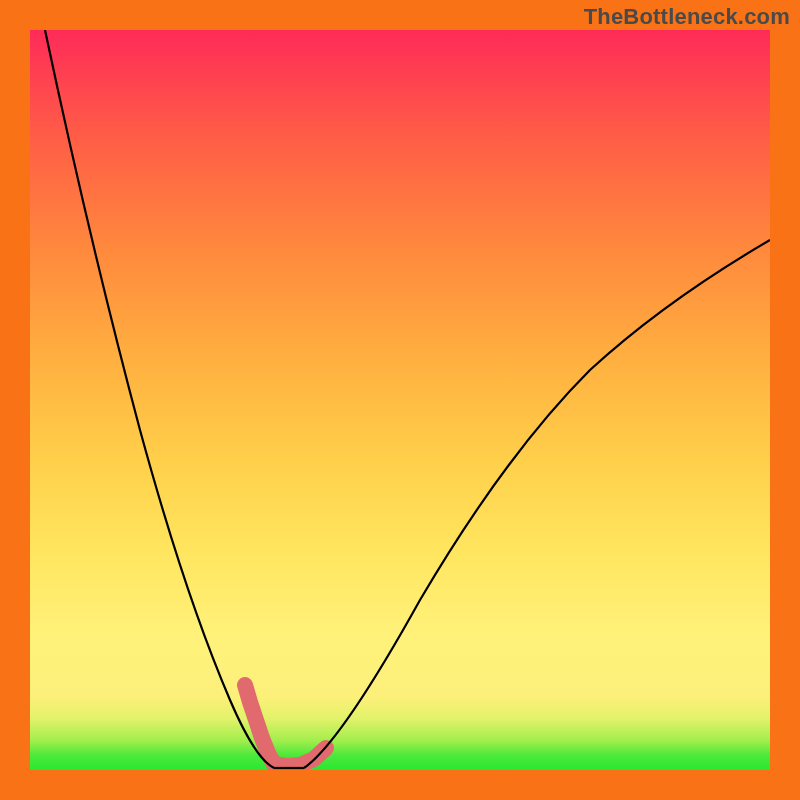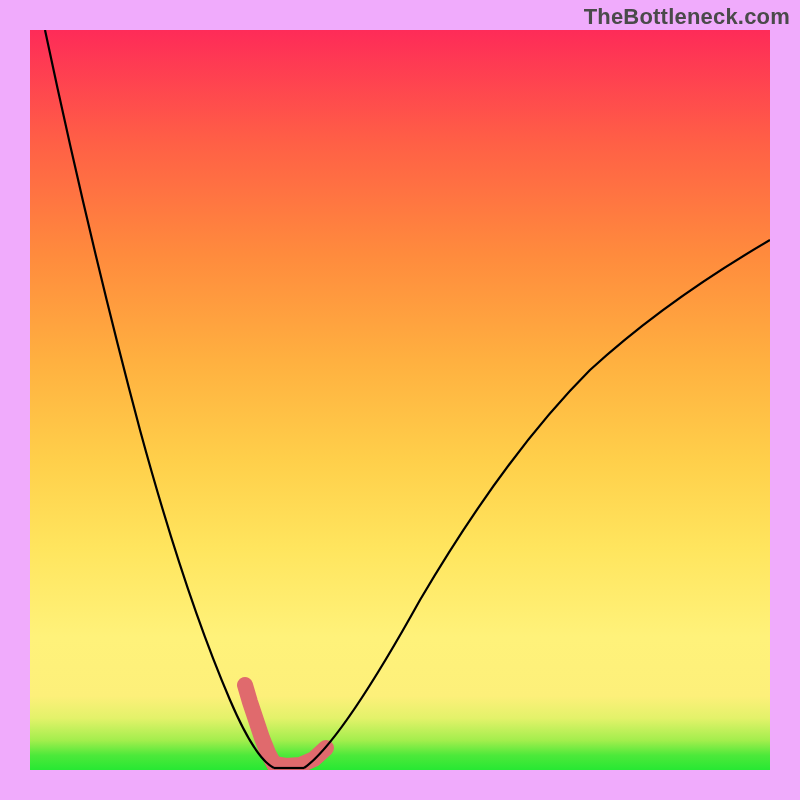--- a/index.html
+++ b/index.html
@@ -8,21 +8,21 @@
     width: 800px;
     height: 800px;
     overflow: hidden;
     background: #000;
     font-family: Arial, Helvetica, sans-serif;
   }
   .frame {
     position: relative;
     width: 800px;
     height: 800px;
-    background: #f0abfc;
+    background: #f97316;
   }
   .watermark {
     position: absolute;
     top: 4px;
     right: 10px;
     color: #4a4a4a;
     font-size: 22px;
     font-weight: 600;
     letter-spacing: 0.2px;
     z-index: 50;

